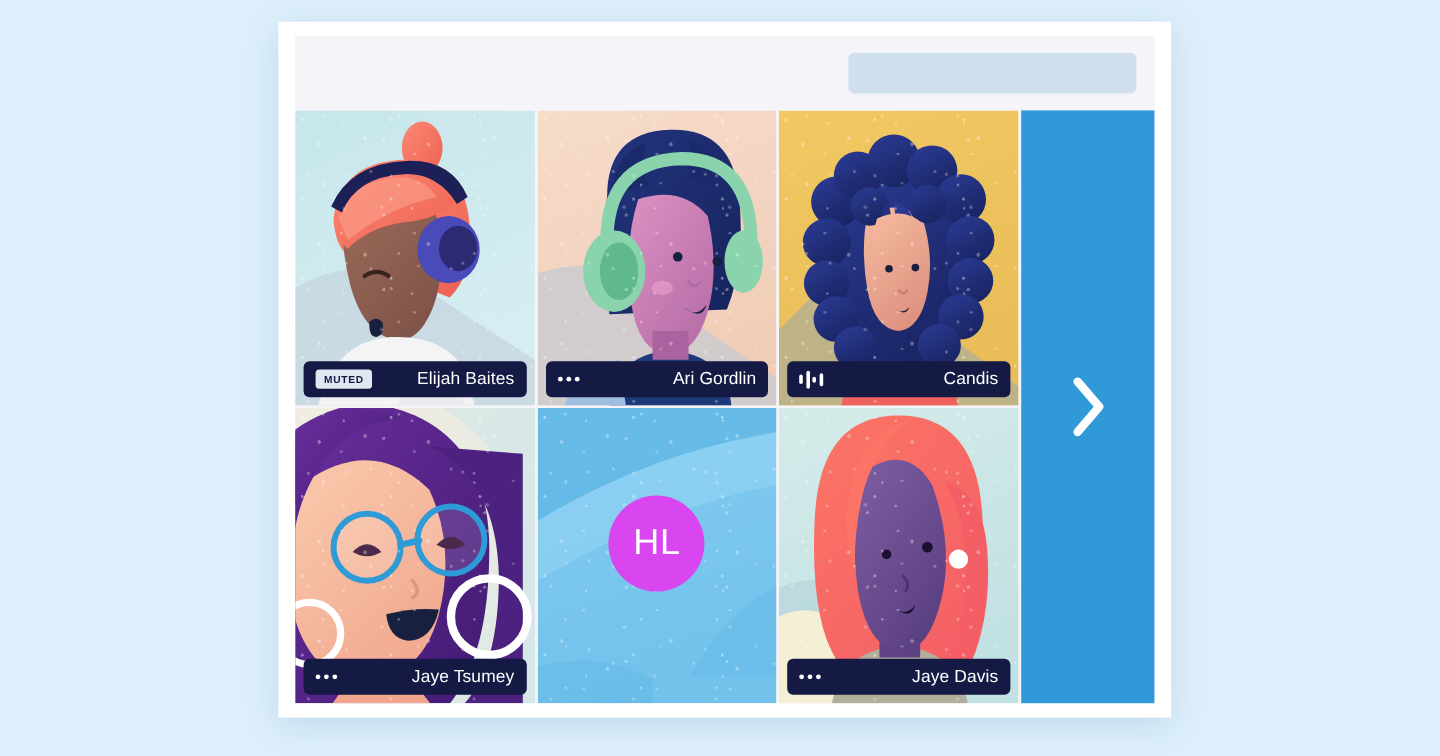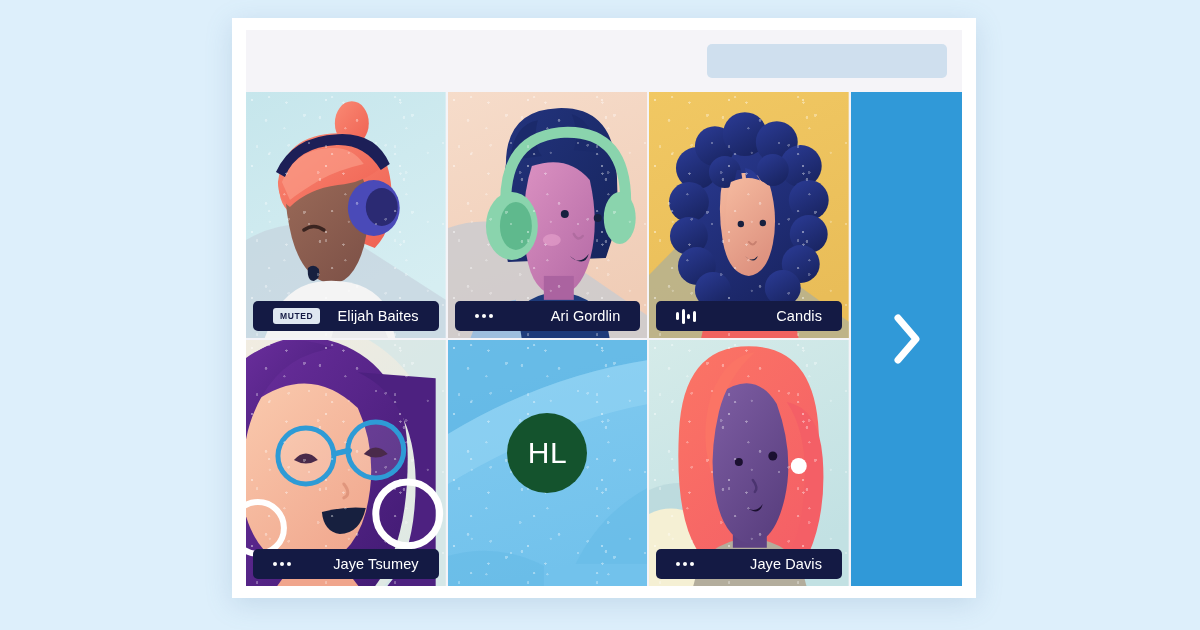--- a/index.html
+++ b/index.html
@@ -122,21 +122,21 @@
   .name-bar {
     position: absolute;
     left: 7px;
     right: 7px;
     bottom: 7px;
     height: 30px;
     background: #141a44;
     border-radius: 5px;
     display: flex;
     align-items: center;
-    padding: 0 20px;
+    padding: 0 10px;
     z-index: 5;
   }
 
   .name-bar .left-slot {
     display: flex;
     align-items: center;
     flex: 0 0 auto;
   }
 
   .name-text {
@@ -185,21 +185,21 @@
 
   
   .initials-circle {
     position: absolute;
     left: 50%;
     top: 46%;
     transform: translate(-50%, -50%);
     width: 80px;
     height: 80px;
     border-radius: 50%;
-    background: #14532d;
+    background: #d946ef;
     display: flex;
     align-items: center;
     justify-content: center;
     color: #ffffff;
     font-size: 30px;
     font-weight: 500;
     letter-spacing: .5px;
     z-index: 3;
   }
 

